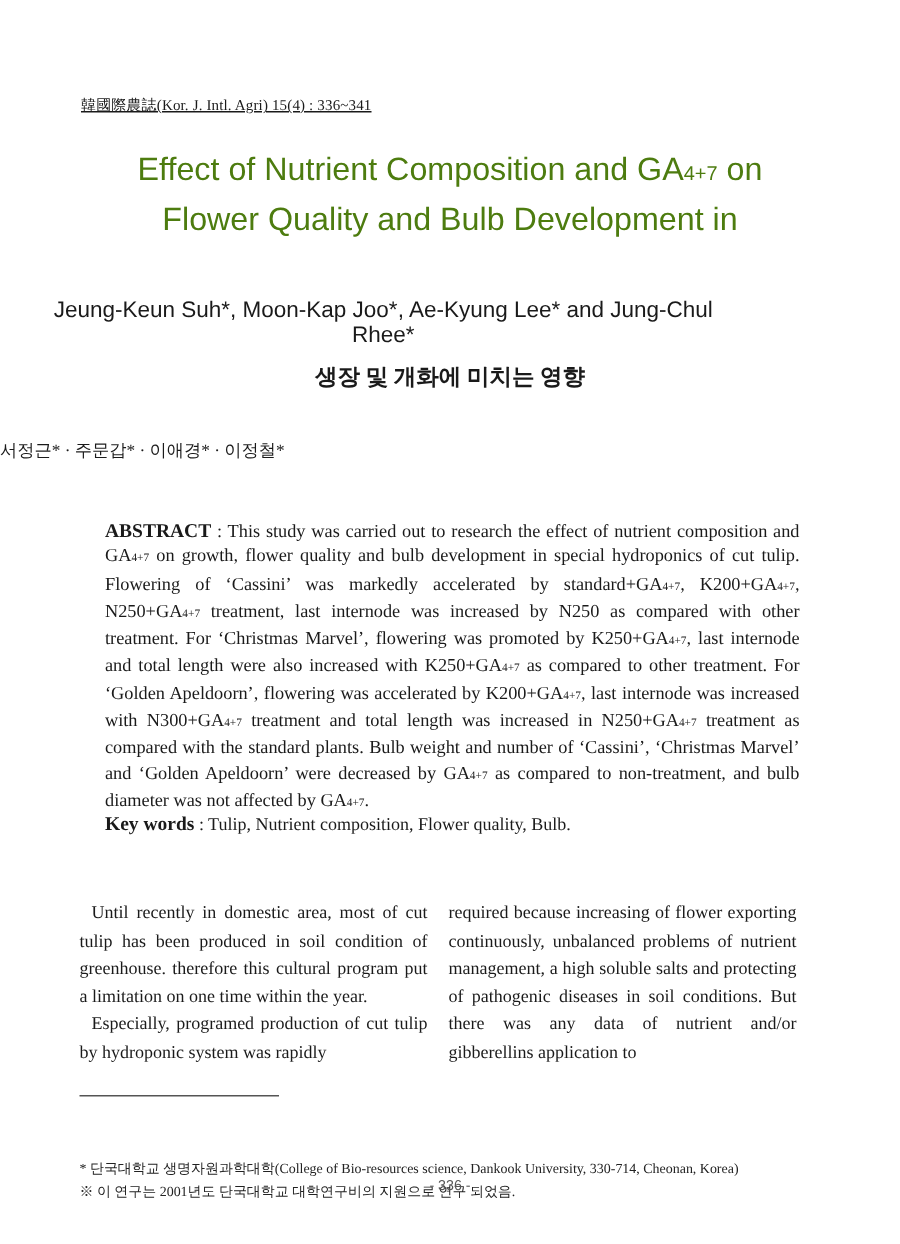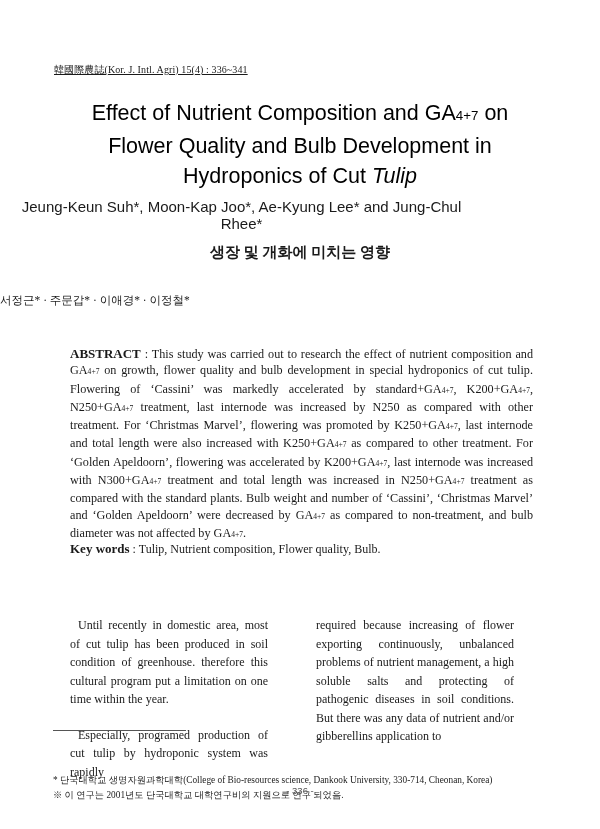--- a/index.html
+++ b/index.html
@@ -1,47 +1,46 @@
 <!DOCTYPE html>
 <html><head>
 <meta charset="utf-8">
 <style>
   html, body { margin: 0; padding: 0; background: #ffffff; }
   body { width: 600px; height: 829px; position: relative; overflow: hidden; color: #1a1a1a; }
   .serif { font-family: "Liberation Serif", "DejaVu Serif", serif; }
   .sans { font-family: "Liberation Sans", "DejaVu Sans", sans-serif; }
   #journal { position: absolute; left: 54px; top: 63px; font-size: 10px; letter-spacing: 0.1px; text-decoration: underline; }
-  #title { position: absolute; left: 0; top: 98px; width: 600px; text-align: center; font-size: 21.5px; line-height: 30px; font-weight: normal; color: #000000; }
+  #title { position: absolute; left: 0; top: 98px; width: 600px; text-align: center; font-size: 21.5px; line-height: 30px; font-weight: normal; color: #4d7c0f; }
   #title sub, .sub { font-size: 0.62em; vertical-align: baseline; position: relative; bottom: 0.0em; }
-  #authors { position: absolute; left: 0; top: 198px; width: 483px; text-align: center; font-size: 15px; }
+  #authors { position: absolute; left: 0; top: 198px; width: 483px; text-align: center; font-size: 15px; padding-left: 14px; }
   #ko-title { position: absolute; left: 0; top: 241px; width: 600px; text-align: center; font-size: 15px; line-height: 22px; font-weight: bold; }
   #ko-authors { position: absolute; left: 0; top: 293px; width: 483px; text-align: left; font-size: 11.5px; }
   #abstract { position: absolute; left: 70px; top: 346px; width: 463px; font-size: 12.2px; line-height: 16.3px; text-align: justify; }
   #abstract .lbl { font-weight: bold; font-size: 13px; }
   .gsub { font-size: 0.62em; }
   #keywords { position: absolute; left: 70px; top: 541px; width: 463px; font-size: 12px; }
   #keywords .lbl { font-weight: bold; font-size: 13px; }
   .col { position: absolute; top: 599px; width: 232px; font-size: 12px; line-height: 18.5px; text-align: justify; }
   #col-left { left: 53px; }
   #col-right { left: 299px; }
-  .col p { margin: 17px; }
+  .col p { margin: 0; }
   .indent { text-indent: 8px; }
   #footnote-rule { position: absolute; left: 53px; top: 730px; width: 133px; height: 0; border-top: 1px solid #555; }
   #footnotes { position: absolute; left: 53px; top: 733px; width: 520px; font-size: 9.3px; line-height: 14.5px; color: #222; margin-top: 40px; }
   #page-number { position: absolute; left: 0; top: 785px; width: 600px; text-align: center; font-size: 9.5px; color: #555; }
 </style>
 </head>
 <body>
 
 <div id="journal" class="serif">韓國際農誌(Kor. J. Intl. Agri)  15(4) : 336~341</div>
 
 <div id="title" class="sans">
   <div><span>Effect of Nutrient Composition and GA</span><span class="sub">4+7</span><span> on</span></div>
   <div>Flower Quality and Bulb Development in</div>
-  <div><span>Hydroponics of Cut </span><i>Tulip</i></div>
 </div>
 
 <div id="authors" class="sans">Jeung-Keun Suh*, Moon-Kap Joo*, Ae-Kyung Lee* and Jung-Chul Rhee*</div>
 
 <div id="ko-title" class="serif">
   <div>생장 및 개화에 미치는 영향</div>
 </div>
 
 <div id="ko-authors" class="serif">서정근* · 주문갑* · 이애경* · 이정철*</div>
 

